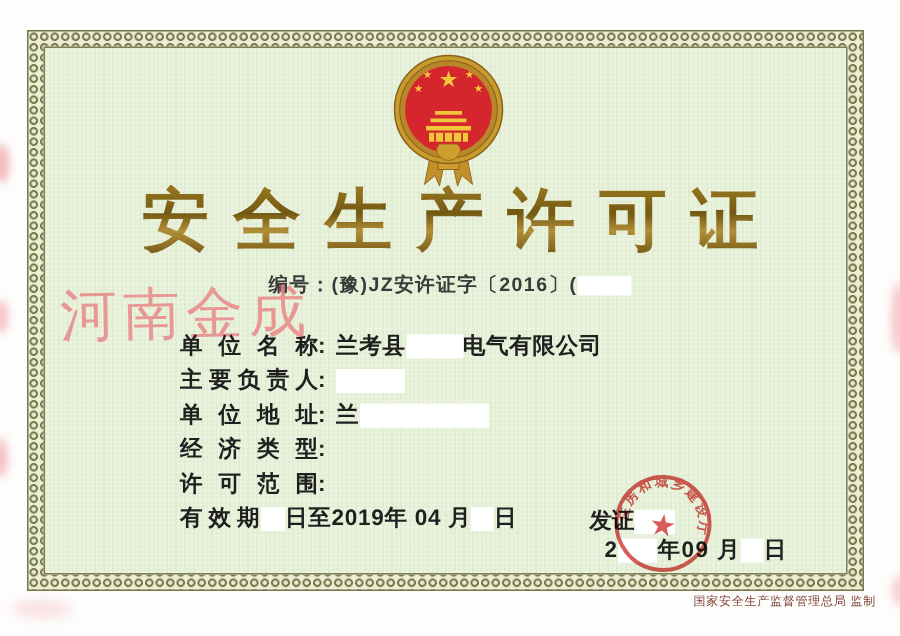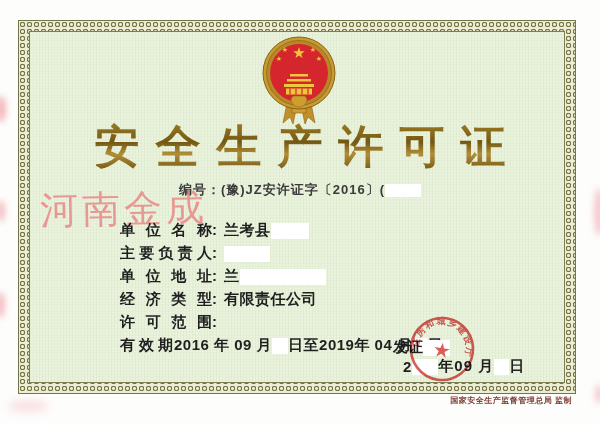--- a/index.html
+++ b/index.html
@@ -43,21 +43,21 @@
   .fseg{display:inline-flex;align-items:center;letter-spacing:.5px;}
   .redact{display:inline-block;background:#ffffff;height:16px;vertical-align:middle;flex:none;}
 
   .issuer-line{position:absolute;left:393px;top:338px;display:flex;align-items:center;
     font-size:15px;font-weight:bold;color:#1f1f1f;}
   .date-line{position:absolute;left:403px;top:357px;display:flex;align-items:center;
     font-size:15px;font-weight:bold;color:#1f1f1f;letter-spacing:1px;}
 
   .seal{position:absolute;left:408px;top:315px;opacity:.85;transform:rotate(8deg);mix-blend-mode:multiply;}
 
-  .footer-publisher{position:absolute;right:28px;top:395px;font-size:8px;font-weight:bold;
+  .footer-publisher{position:absolute;right:16px;top:395px;font-size:8px;font-weight:normal;
     color:#7d3f33;letter-spacing:.5px;padding-left:36px;}
 </style>
 </head>
 <body>
 
 <div class="page">
 
   <div class="smudge" style="left:-4px;top:96px;width:10px;height:26px;background:rgba(235,110,120,.5);"></div>
   <div class="smudge" style="left:-3px;top:200px;width:8px;height:22px;background:rgba(235,110,120,.45);"></div>
   <div class="smudge" style="left:-4px;top:292px;width:9px;height:26px;background:rgba(235,110,120,.45);"></div>
@@ -102,20 +102,21 @@
       <div class="frow">
         <span class="flabel">
           <span>单</span>
           <span>位</span>
           <span>名</span>
           <span>称:</span>
         </span>
         <span class="fseg">
           <span>兰考县</span>
           <span class="redact" style="width: 38px;"></span>
+          <span>电气有限公司</span>
         </span>
       </div>
       <div class="frow">
         <span class="flabel">
           <span>主</span>
           <span>要</span>
           <span>负</span>
           <span>责</span>
           <span>人:</span>
         </span>
@@ -135,40 +136,36 @@
           <span class="redact" style="width: 86px;"></span>
         </span>
       </div>
       <div class="frow">
         <span class="flabel">
           <span>经</span>
           <span>济</span>
           <span>类</span>
           <span>型:</span>
         </span>
-        <span class="fseg">
-          <span>有限责任公司</span>
-        </span>
       </div>
       <div class="frow">
         <span class="flabel">
           <span>许</span>
           <span>可</span>
           <span>范</span>
           <span>围:</span>
         </span>
       </div>
       <div class="frow">
         <span class="flabel compact">
           <span>有</span>
           <span>效</span>
           <span>期</span>
         </span>
         <span class="fseg">
-          <span>2016 年 09 月</span>
           <span class="redact" style="width: 16px;"></span>
           <span>日至2019年 04 月</span>
           <span class="redact" style="width: 15px;"></span>
           <span>日</span>
         </span>
       </div>
     </div>
 
   <div class="issuer-line" id="issuer-line">
       <span>发证</span>

